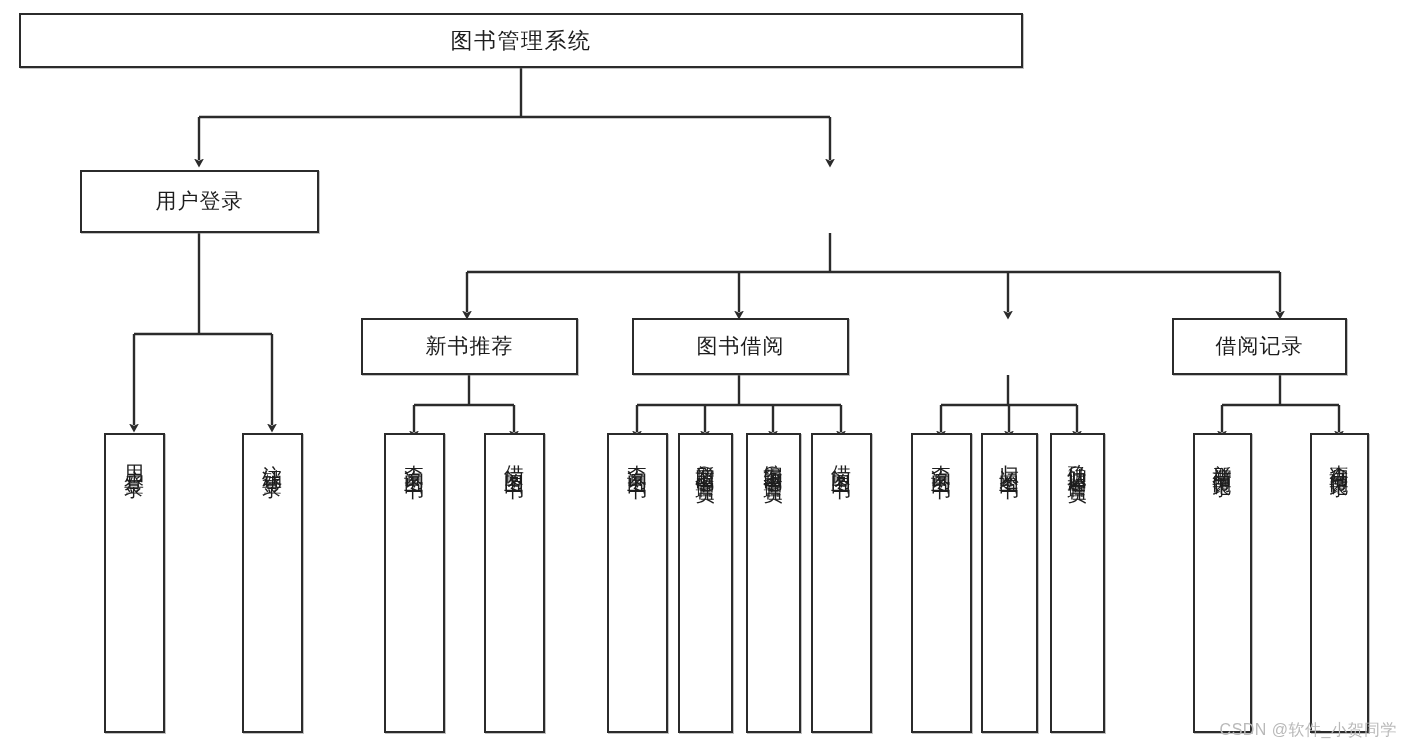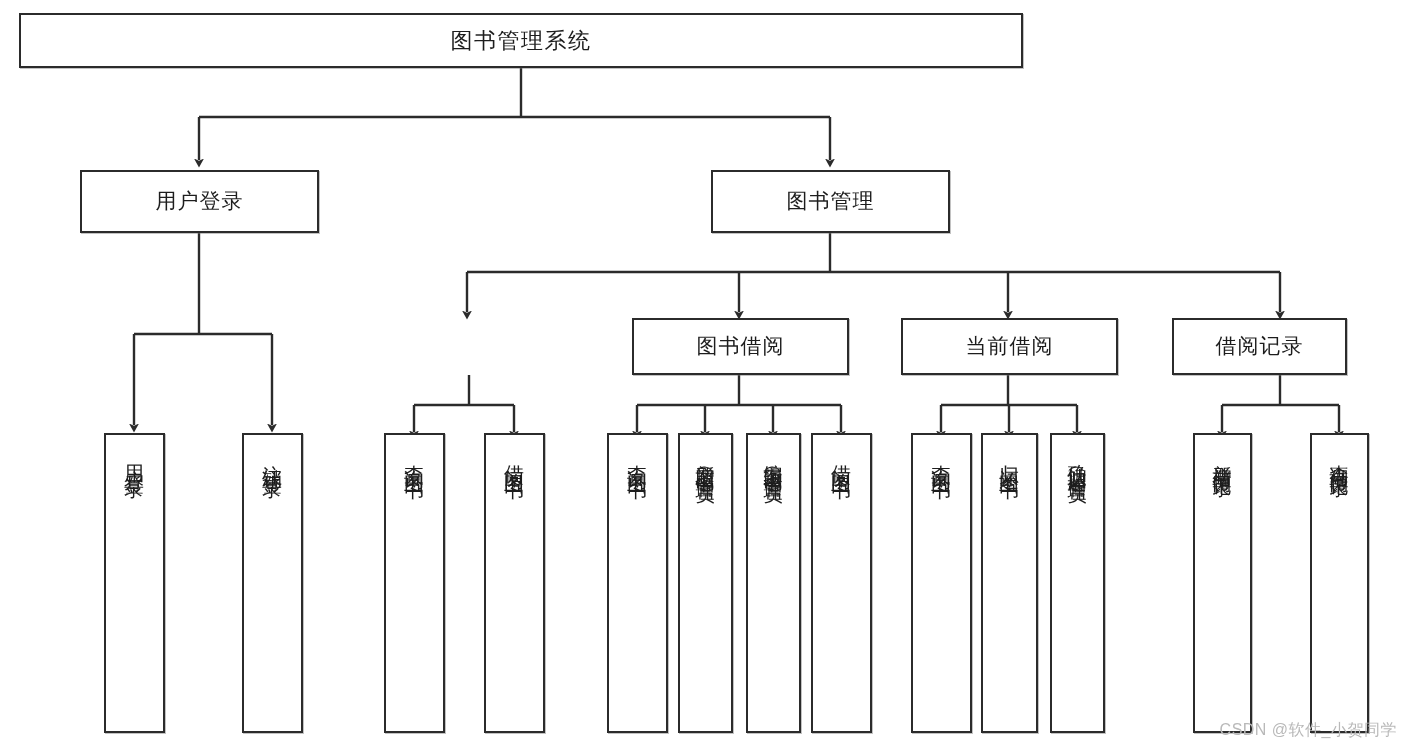--- a/index.html
+++ b/index.html
@@ -137,32 +137,29 @@
   </svg>
 
   <div class="node root horiz" style="left:19px; top:13px; width:1004px; height:55px;">
     <span class="node-label">图书管理系统</span>
   </div>
 
   <div class="node horiz" style="left:80px; top:170px; width:239px; height:63px;">
     <span class="node-label">用户登录</span>
   </div>
 
-  <div class="node horiz" style="left:711px; top:170px; width:239px; height:63px;">
-    <span class="node-label">图书管理</span>
-  </div>
-
+
+  <div class="node horiz" style="left:361px; top:318px; width:217px; height:57px;">
+    <span class="node-label">新书推荐</span>
+  </div>
 
   <div class="node horiz" style="left:632px; top:318px; width:217px; height:57px;">
     <span class="node-label">图书借阅</span>
   </div>
 
-  <div class="node horiz" style="left:901px; top:318px; width:217px; height:57px;">
-    <span class="node-label">当前借阅</span>
-  </div>
 
   <div class="node horiz" style="left:1172px; top:318px; width:175px; height:57px;">
     <span class="node-label">借阅记录</span>
   </div>
 
   <div class="node leaf" style="left:104px; top:433px; width:61px; height:300px;">
     <span class="node-label">用户登录</span>
   </div>
 
   <div class="node leaf" style="left:242px; top:433px; width:61px; height:300px;">

